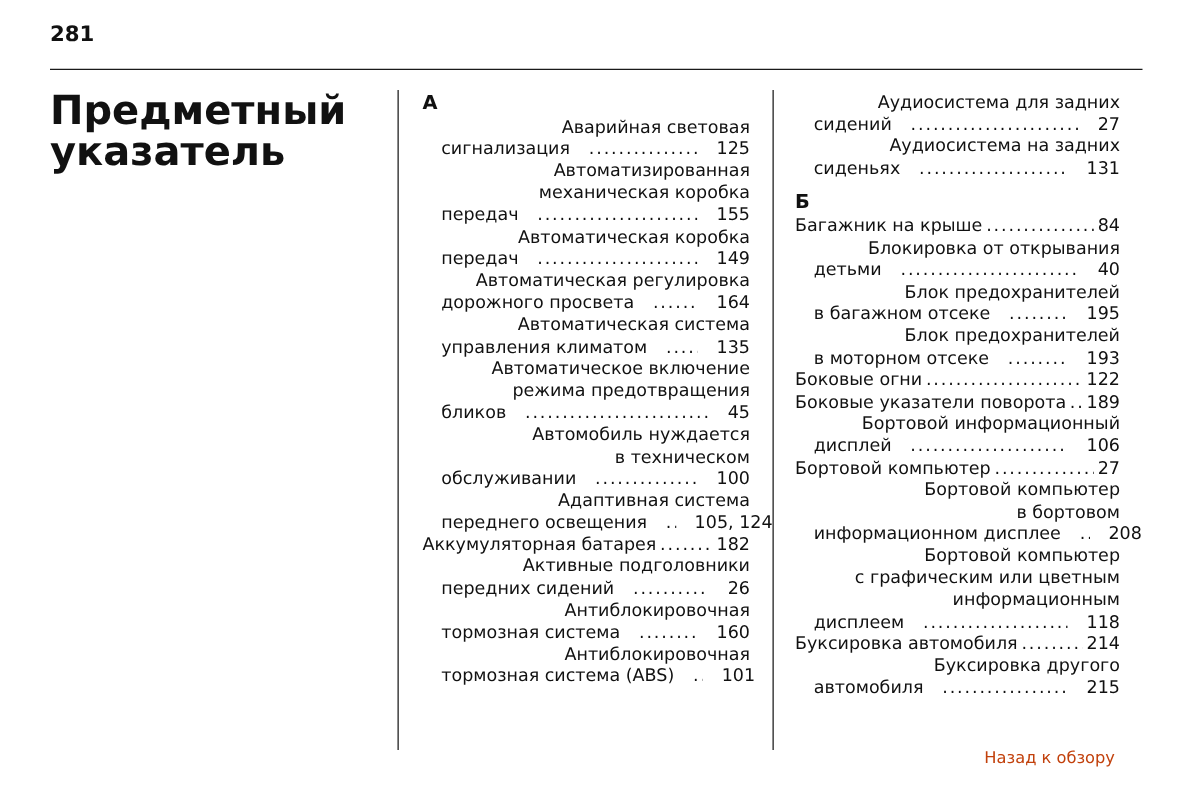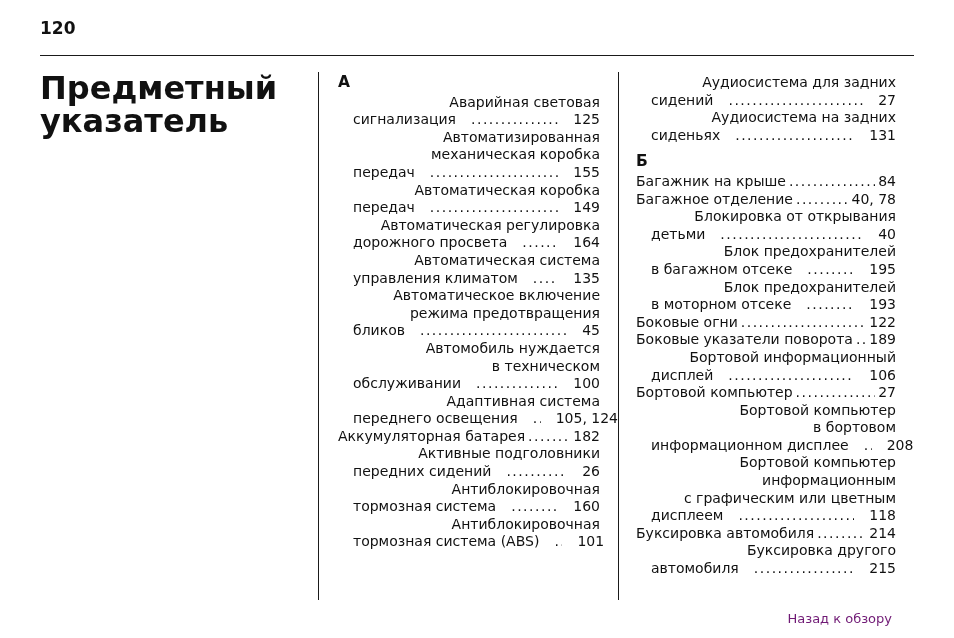--- a/index.html
+++ b/index.html
@@ -51,30 +51,30 @@
   .leader {
     flex: 1 1 auto; overflow: hidden; white-space: nowrap;
     margin: 0 3px; min-width: 8px;
   }
   .leader::before {
     content: "..........................................................................................................................................";
     letter-spacing: 1.5px;
   }
   .page-ref { white-space: nowrap; }
   .footer-link {
-    position: absolute; right: 62px; bottom: 12px;
-    font-size: 13px; color: #701a75;
+    position: absolute; right: 62px; bottom: 24px;
+    font-size: 13px; color: #c2410c;
     cursor: pointer;
   }
 </style>
 </head>
 <body>
 
 <div class="page">
-  <div class="page-number">120</div>
+  <div class="page-number">281</div>
   <div class="top-rule"></div>
   <h1 class="title">Предметный указатель</h1>
 
   <div class="vrule vrule1"></div>
   <div class="vrule vrule2"></div>
 
   <div class="col col1">
       <div class="section-header">А</div>
       <div class="entry">
         <span class="entry-line">Аварийная световая</span>
@@ -194,27 +194,20 @@
       </div>
       <div class="section-header">Б</div>
       <div class="entry">
         <span class="leader-line">
           <span class="txt">Багажник на крыше</span>
           <span class="leader"></span>
           <span class="page-ref">84</span>
         </span>
       </div>
       <div class="entry">
-        <span class="leader-line">
-          <span class="txt">Багажное отделение</span>
-          <span class="leader"></span>
-          <span class="page-ref">40, 78</span>
-        </span>
-      </div>
-      <div class="entry">
         <span class="entry-line">Блокировка от открывания</span>
         <span class="leader-line cont">
           <span class="txt">детьми</span>
           <span class="leader"></span>
           <span class="page-ref">40</span>
         </span>
       </div>
       <div class="entry">
         <span class="entry-line">Блок предохранителей</span>
         <span class="leader-line cont">
@@ -264,22 +257,22 @@
         <span class="entry-line">Бортовой компьютер</span>
         <span class="entry-line cont">в бортовом</span>
         <span class="leader-line cont">
           <span class="txt">информационном дисплее</span>
           <span class="leader"></span>
           <span class="page-ref">208</span>
         </span>
       </div>
       <div class="entry">
         <span class="entry-line">Бортовой компьютер</span>
+        <span class="entry-line cont">с графическим или цветным</span>
         <span class="entry-line cont">информационным</span>
-        <span class="entry-line cont">с графическим или цветным</span>
         <span class="leader-line cont">
           <span class="txt">дисплеем</span>
           <span class="leader"></span>
           <span class="page-ref">118</span>
         </span>
       </div>
       <div class="entry">
         <span class="leader-line">
           <span class="txt">Буксировка автомобиля</span>
           <span class="leader"></span>

